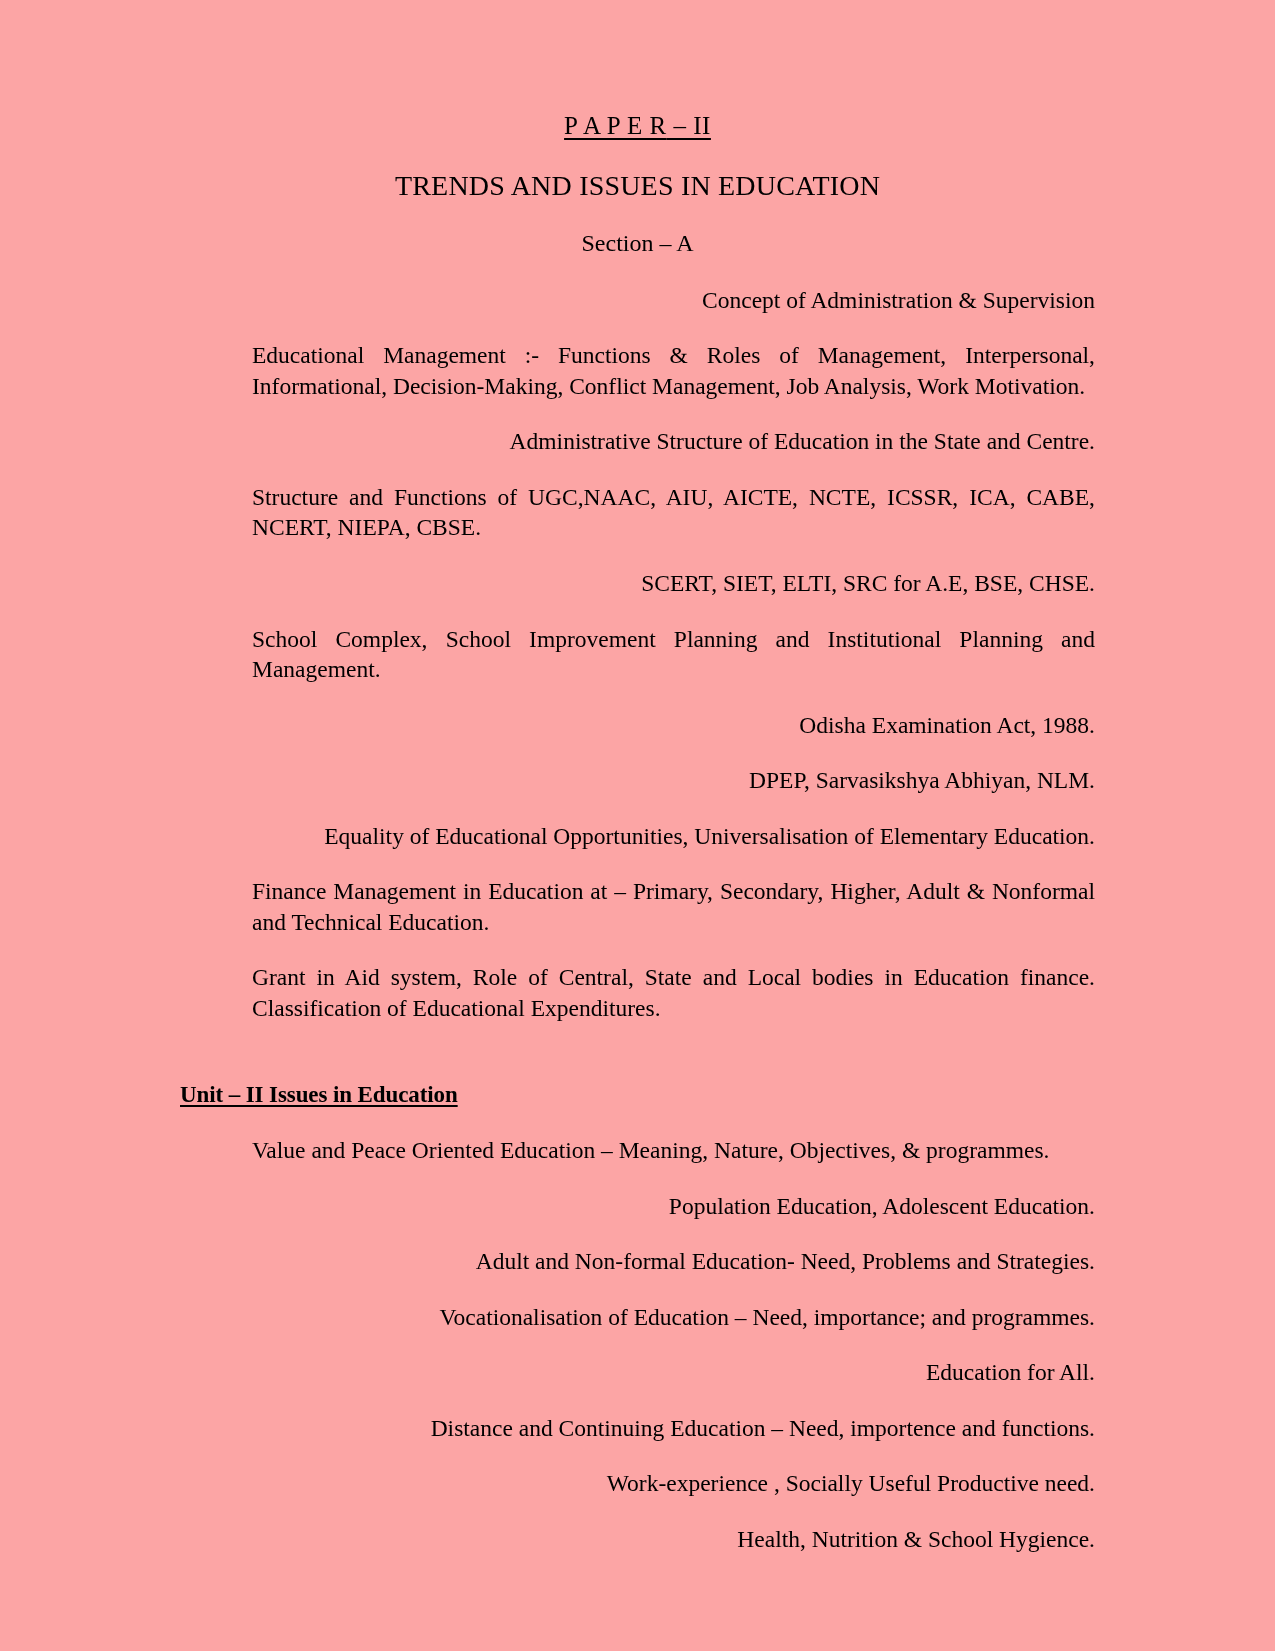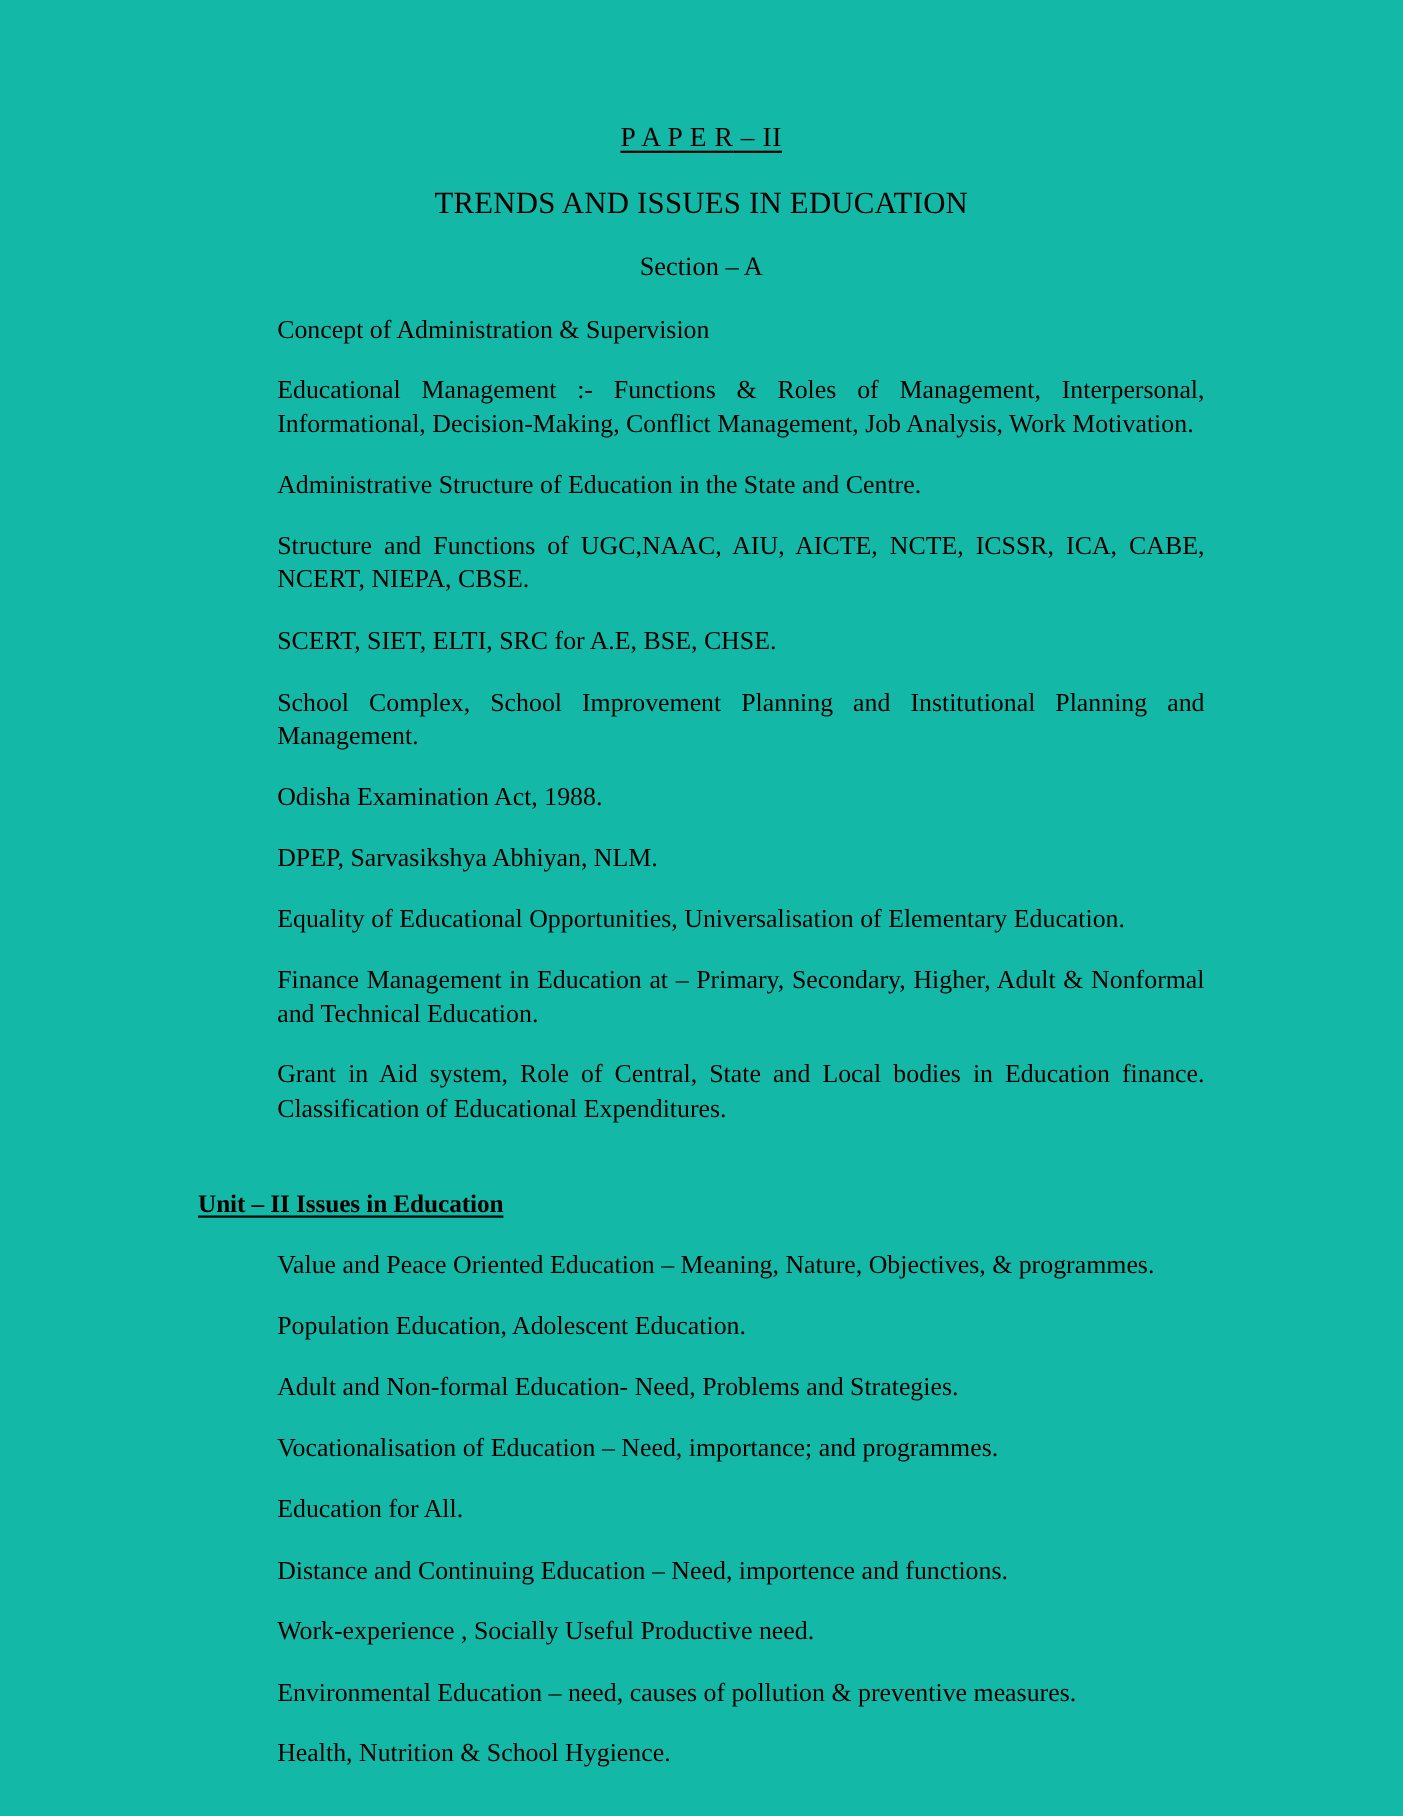--- a/index.html
+++ b/index.html
@@ -14,21 +14,21 @@
     font-family: "Liberation Serif", "DejaVu Serif", serif;
     color: #000000;
     -webkit-font-smoothing: antialiased;
   }
   .page {
     position: relative;
     width: 1275px;
     height: 1651px;
     box-sizing: border-box;
     padding: 112px 180px 60px 180px;
-    background: #14b8a6;
+    background: #fca5a5;
   }
 
   
   .doc-head {
     text-align: center;
   }
   .paper-title {
     font-size: 25px;
     letter-spacing: 0.5px;
     margin: 0 0 31px 0;
@@ -79,21 +79,21 @@
     line-height: 1.30;
     text-align: justify;
     text-justify: inter-word;
     margin: 0 0 25px 0;
   }
   .items li:last-child {
     margin-bottom: 0;
   }
   
   .items li.short {
-    text-align: left;
+    text-align: right;
     margin-top: 16px;
   }
 </style>
 </head>
 <body>
 
 <div class="page">
 
   <div class="doc-head">
     <div class="paper-title"><span class="ul"><span>P A P E R</span><span> – II</span></span></div>
@@ -120,18 +120,17 @@
   <div class="unit-block second">
     <div class="unit-heading">Unit – II Issues in Education</div>
     <ul class="items">
       <li>Value and Peace Oriented Education – Meaning, Nature, Objectives, &amp; programmes.</li>
       <li class="short">Population Education, Adolescent Education.</li>
       <li class="short">Adult and Non-formal Education- Need, Problems and Strategies.</li>
       <li class="short">Vocationalisation of Education – Need, importance; and programmes.</li>
       <li class="short">Education for All.</li>
       <li class="short">Distance and Continuing Education – Need, importence and functions.</li>
       <li class="short">Work-experience , Socially Useful Productive need.</li>
-      <li class="short">Environmental Education – need, causes of pollution &amp; preventive measures.</li>
       <li class="short">Health, Nutrition &amp; School Hygience.</li>
     </ul>
   </div>
 
 </div>
 
 </body></html>

